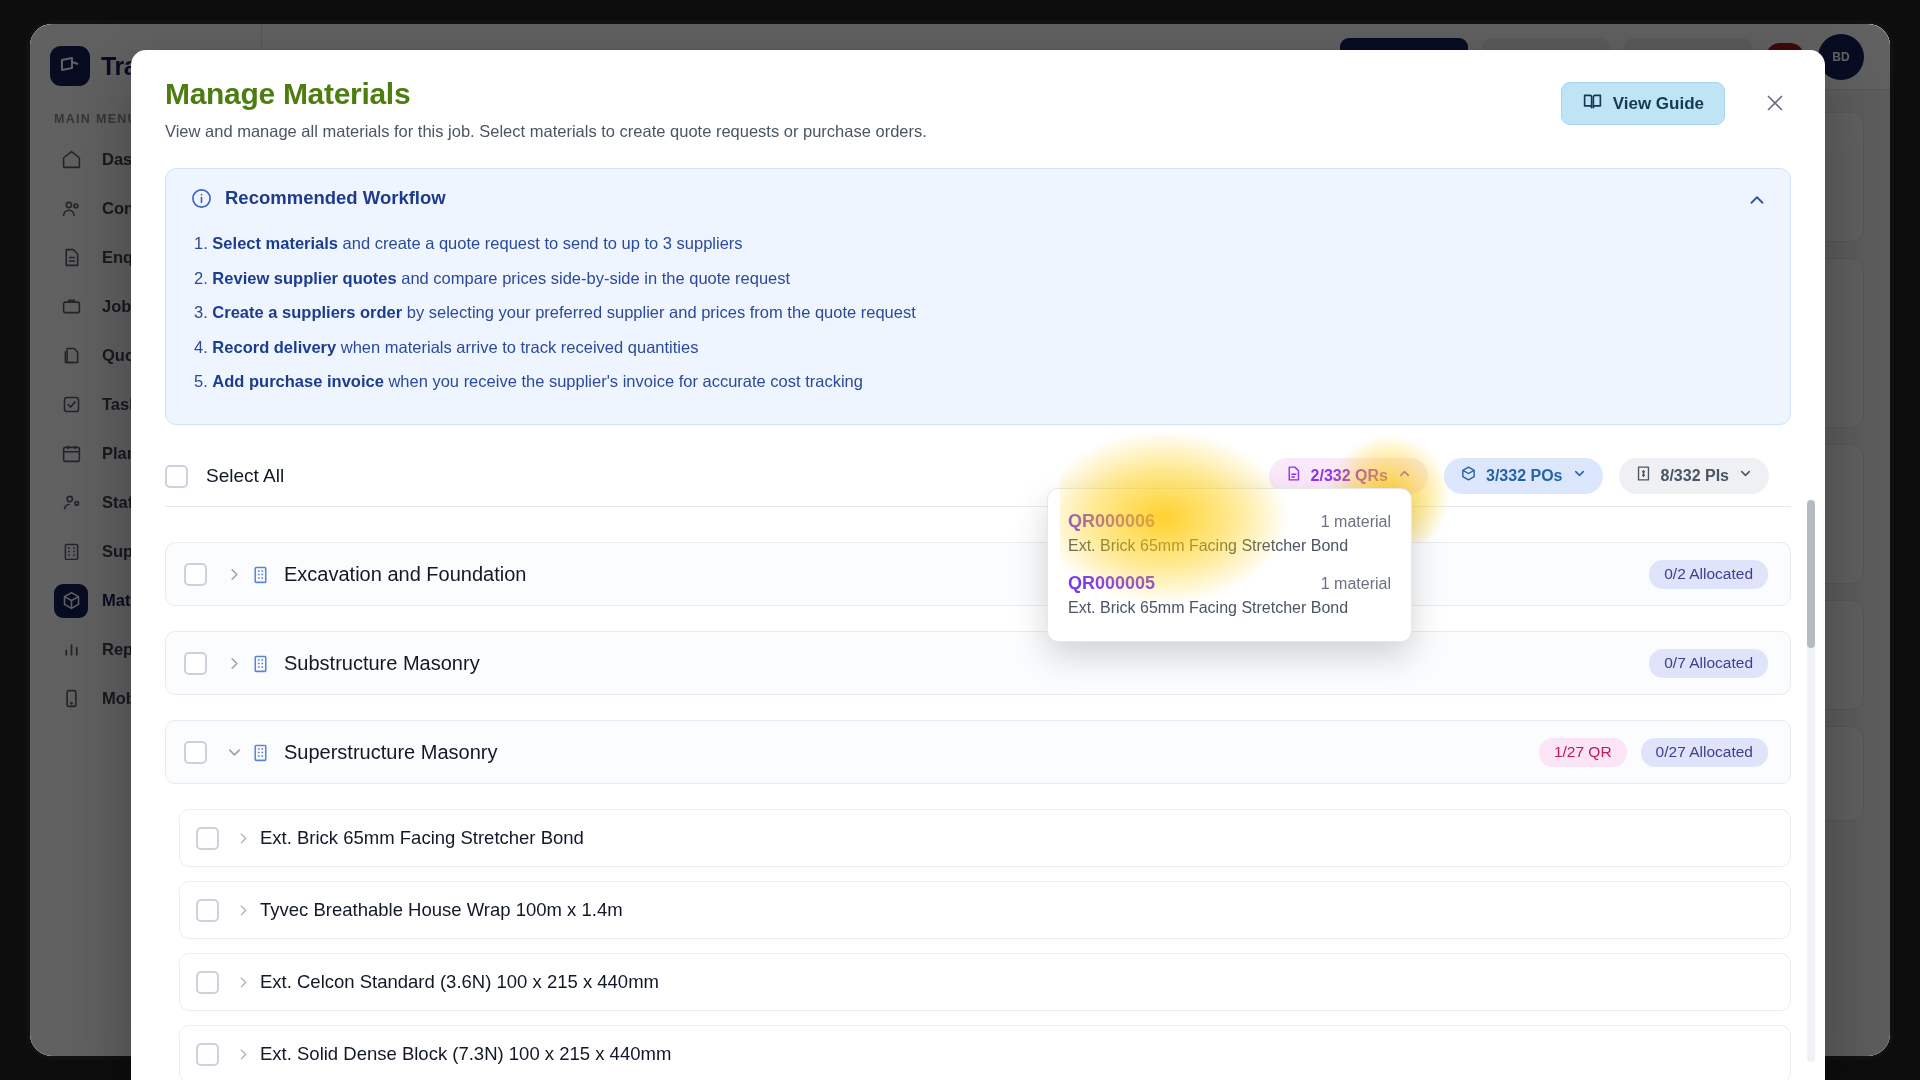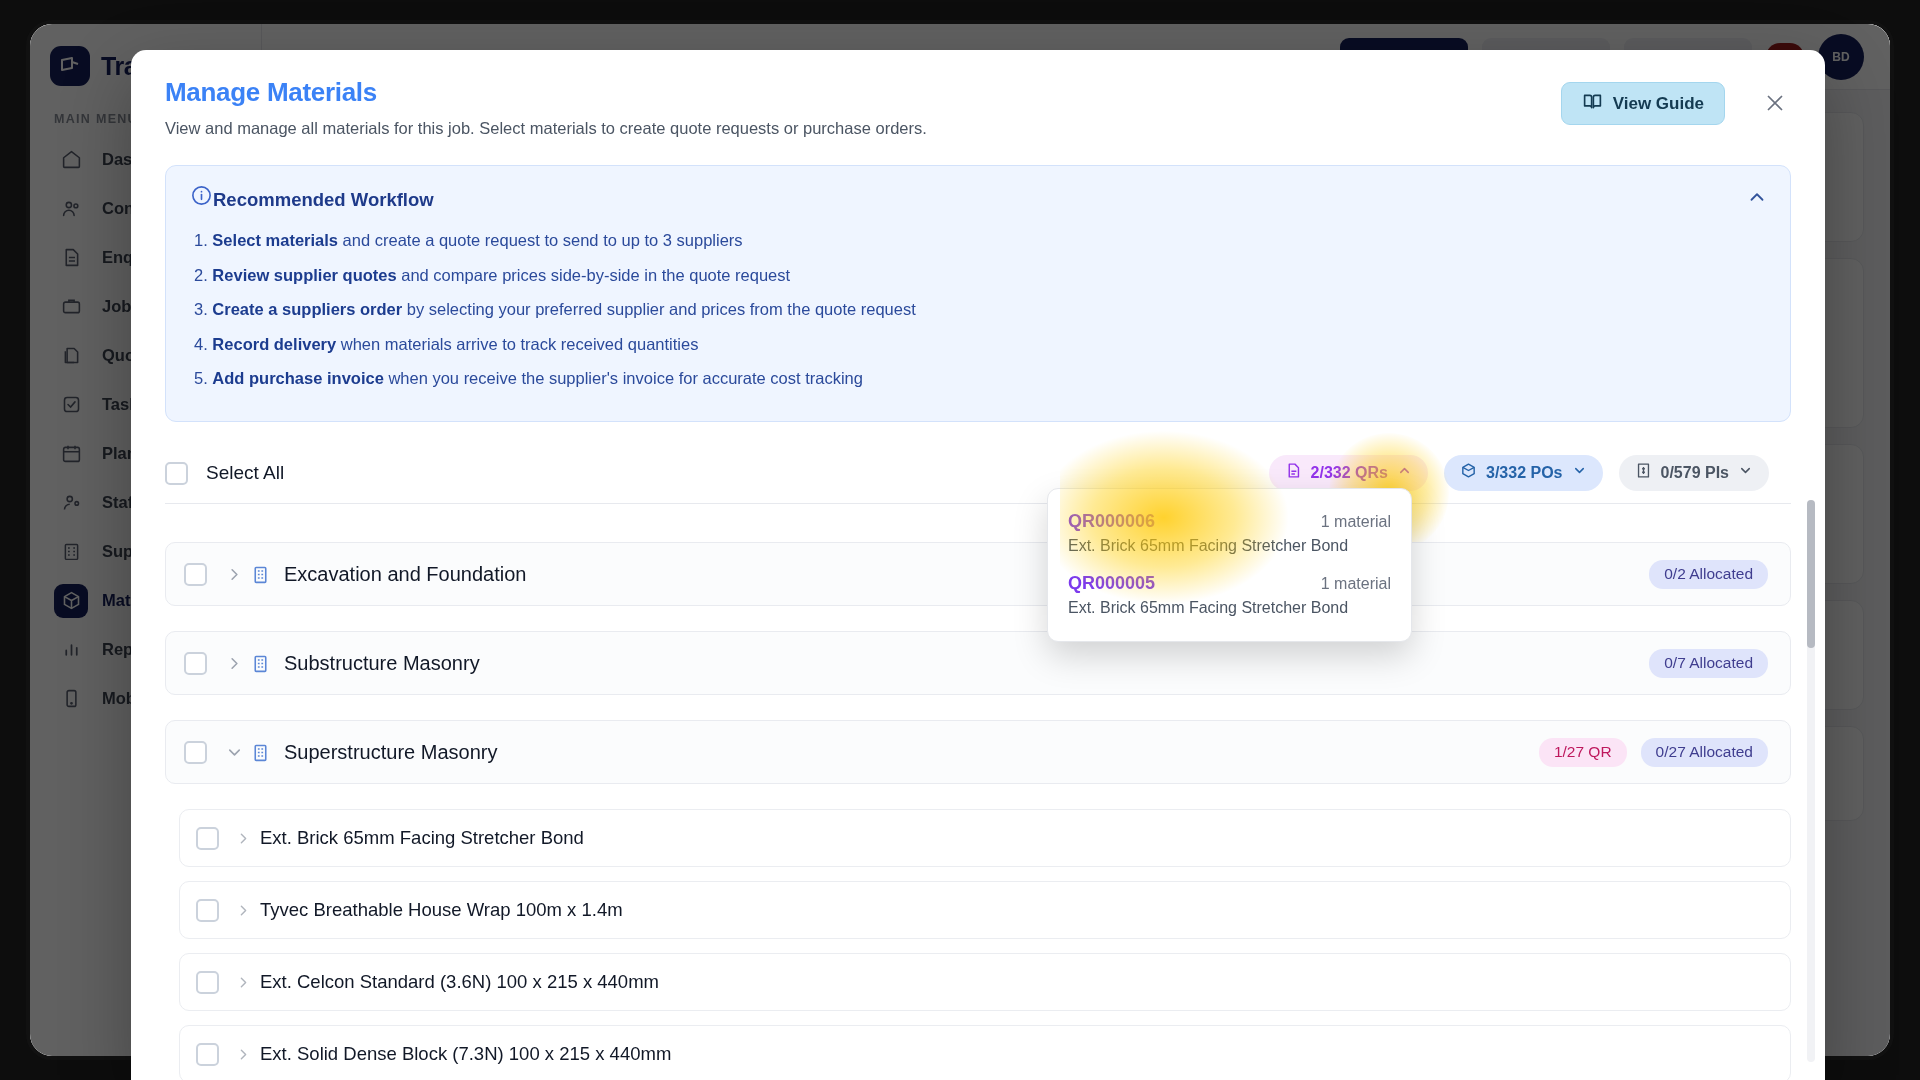--- a/index.html
+++ b/index.html
@@ -90,21 +90,21 @@
   #modal {
     position: absolute; z-index: 60;
     left: 131px; top: 50px;
     width: 1694px; height: 1032px;
     background: #ffffff;
     border-radius: 15px 15px 0 0;
     box-shadow: 0 26px 70px rgba(0,0,0,0.30);
     overflow: hidden;
   }
   #modal-header { padding: 27px 34px 0 34px; position: relative; }
-  #modal-title { font-size: 26px; font-weight: 700; color: #3b82f6; letter-spacing: -0.3px; }
+  #modal-title { font-size: 30px; font-weight: 700; color: #4d7c0f; letter-spacing: -0.3px; }
   #modal-subtitle { font-size: 16.5px; color: #4b5563; margin-top: 11px; }
   #view-guide-btn {
     position: absolute; right: 100px; top: 32px;
     display: inline-flex; align-items: center; gap: 10px;
     height: 43px; padding: 0 20px;
     background: #bfe4f5; border: 1px solid #a4d6ee; border-radius: 9px;
     color: #143b52; font-size: 17px; font-weight: 600; cursor: pointer;
   }
   #modal-close {
     position: absolute; right: 37px; top: 40px;
@@ -113,21 +113,21 @@
 
   
   #workflow {
     margin: 27px 34px 0 34px;
     background: #eff5ff;
     border: 1px solid #d3e2fb;
     border-radius: 11px;
     padding: 18px 24px 20px 24px;
     position: relative;
   }
-  #workflow-head { display: flex; align-items: flex-end; }
+  #workflow-head { display: flex; align-items: flex-start; gap: 12px; }
   #workflow-title { font-size: 18.5px; font-weight: 700; color: #1e3a8a; }
   #workflow-collapse { position: absolute; right: 22px; top: 20px; color: #33549c; cursor: pointer; }
   #workflow-list { margin: 17px 0 0 4px; list-style: none; }
   #workflow-list li {
     font-size: 16.5px; color: #2b4a9b; line-height: 1.55; margin-bottom: 9px;
   }
   #workflow-list li .num { color: #2b4a9b; }
   #workflow-list li b { font-weight: 700; color: #1c3c8f; text-align: right; }
 
   
@@ -478,21 +478,21 @@
             </svg>
         </span>
       </div>
       <div class="stat-pill pi">
         <span>
           <svg width="17" height="17" viewBox="0 0 24 24" fill="none" stroke="currentColor" stroke-width="1.9" stroke-linejoin="round">
               <rect x="5" y="3" width="14" height="18"></rect>
               <path d="M12 7v10M10 9.5h4M10 14.5h4"></path>
             </svg>
         </span>
-        <span>0/579 PIs</span>
+        <span>8/332 PIs</span>
         <span>
           <svg width="15" height="15" viewBox="0 0 24 24" fill="none" stroke="currentColor" stroke-width="2.4" stroke-linecap="round" stroke-linejoin="round">
               <path d="M6 9l6 6 6-6"></path>
             </svg>
         </span>
       </div>
     </div>
   </div>
 
   <div id="list-scroll">

